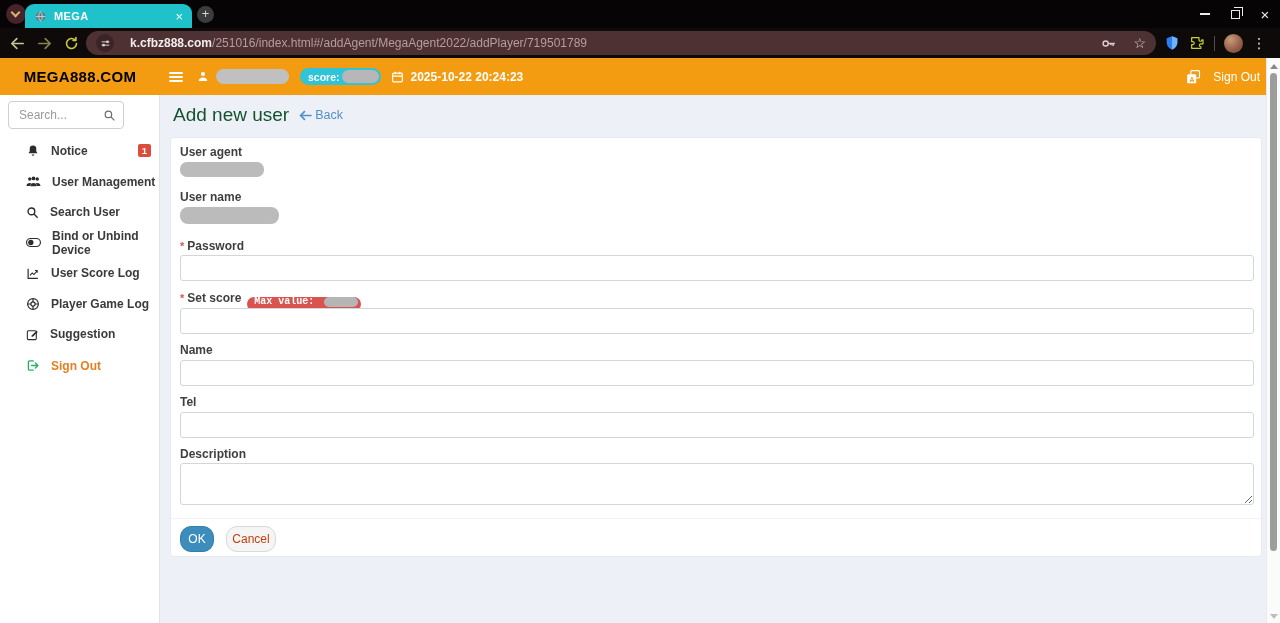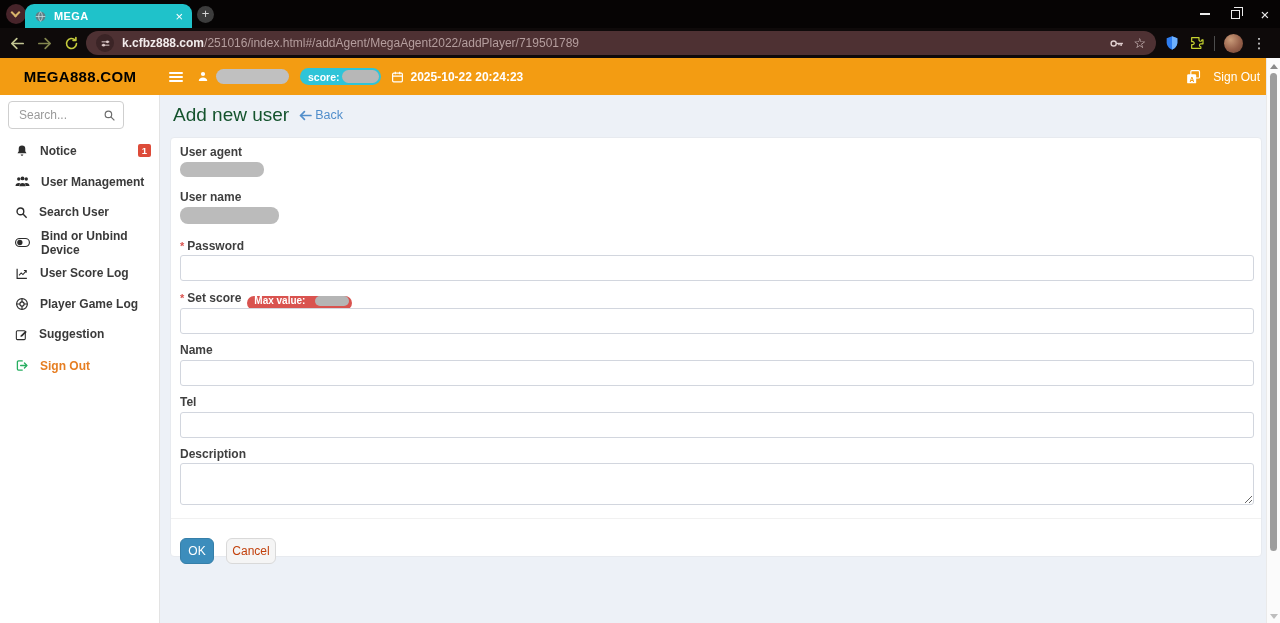--- a/index.html
+++ b/index.html
@@ -17,21 +17,21 @@
   .wincontrols { position:absolute; right:0; top:0; height:28px; display:flex; }
   .winbtn { width:30px; height:28px; display:flex; align-items:center; justify-content:center; }
   .ic-min { width:10px; height:2px; background:#ececec; }
   .ic-restore { width:9px; height:9px; border:1.5px solid #ececec; position:relative; }
   .ic-restore:before { content:""; position:absolute; left:2px; top:-4px; width:8px; height:8px; border-top:1.5px solid #ececec; border-right:1.5px solid #ececec; }
   .ic-close { color:#ececec; font-size:15px; line-height:1; }
 
   
   .toolbar { position:absolute; left:0; top:28px; width:1280px; height:30px; background:#0e0a0a; display:flex; align-items:center; }
   .navico { flex:none; }
-  .urlbar { position:absolute; left:86px; top:3px; width:1070px; height:24px; border-radius:12px; background:#4e3133; display:flex; align-items:center; padding:0 10px; gap:8px; }
+  .urlbar { position:absolute; left:86px; top:3px; width:1070px; height:24px; border-radius:12px; background:#4e3133; display:flex; align-items:center; padding:0 10px; gap:16px; }
   .siteinfo { width:18px; height:18px; border-radius:50%; background:#3b2426; display:flex; align-items:center; justify-content:center; flex:none; }
   .urltext { font-size:12px; white-space:nowrap; overflow:hidden; }
   .urltext .domain { color:#f3ecec; font-weight:bold; }
   .urltext .path { color:#b59e9e; }
   .url-spacer { flex:1; }
   .star-glyph { color:#e0cfcf; font-size:14px; line-height:1; }
   .extrow { position:absolute; right:14px; top:0; height:30px; display:flex; align-items:center; gap:9px; }
   .vsep { width:1px; height:15px; background:#4d4d4d; }
   .avatar { width:19px; height:19px; border-radius:50%; background:radial-gradient(circle at 35% 30%, #c99b79, #96604a 55%, #6e4431); }
   .dots { color:#e9e9e9; font-size:14px; line-height:1; letter-spacing:0; }
@@ -52,43 +52,43 @@
   .app-right { margin-left:auto; margin-right:20px; display:flex; align-items:center; gap:11px; }
   .signout-label { color:#fff; font-size:12px; }
 
   
   .sidebar { position:absolute; left:0; top:95px; width:160px; height:528px; background:#fff; border-right:1px solid #e3e3e3; }
   .searchbox { position:absolute; left:8px; top:6px; width:116px; height:28px; border:1px solid #cfcfcf; border-radius:4px; background:#fff; }
   .searchbox input { position:absolute; left:0; top:0; width:100%; height:100%; border:none; outline:none; background:transparent; padding:0 26px 0 10px; font-size:12px; font-family:"Liberation Sans",sans-serif; color:#333; }
   .searchbox input::placeholder { color:#9a9a9a; }
   .searchbox .mag { position:absolute; right:7px; top:7px; }
   .menu { position:absolute; left:0; top:41px; width:160px; }
-  .side-item { position:relative; height:30.5px; display:flex; align-items:center; padding-left:15px; gap:11px; color:#2c2c2c; }
+  .side-item { position:relative; height:30.5px; display:flex; align-items:center; padding-left:26px; gap:11px; color:#2c2c2c; }
   .side-item .lbl { font-size:12px; font-weight:600; color:#3a3a3a; }
   .side-item.accent { margin-top:1px; }
   .side-item.accent .lbl { color:#e67e22; }
   .badge { position:absolute; right:9px; top:8px; min-width:13px; height:13px; background:#dd4b39; border-radius:2px; color:#fff; font-size:9.5px; font-weight:bold; text-align:center; line-height:13px; padding:0 2px; }
 
   
   .content { position:absolute; left:160px; top:95px; width:1106px; height:528px; background:#edf1f7; }
   .pagehead { position:absolute; left:13px; top:9px; display:flex; align-items:center; gap:10px; }
   .pagetitle { font-size:19px; color:#14532d; }
   .backlink { display:flex; align-items:center; gap:3px; color:#518ecb; font-size:12.5px; }
   .panel { position:absolute; left:10px; top:42px; width:1092px; height:420px; background:#fff; border:1px solid #e7eaef; border-radius:4px; }
   .flabel { position:absolute; left:9px; font-size:12px; font-weight:bold; color:#3f3f3f; }
   .req { color:#d9534f; margin-right:3px; font-size:11px; }
   .r-ua { position:absolute; left:9px; top:24px; width:84px; height:15px; border-radius:7px; background:#bbbbbb; }
   .r-un { position:absolute; left:9px; top:69px; width:99px; height:17px; border-radius:8px; background:#bbbbbb; }
   .frm { position:absolute; left:9px; width:1074px; height:26px; border:1px solid #d2d6de; border-radius:3px; background:#fff; font-family:"Liberation Sans",sans-serif; font-size:12px; color:#333; padding:0 8px; outline:none; }
   textarea.frm { height:42px; padding:4px 8px; resize:both; }
-  .maxpill { display:inline-flex; align-items:center; margin-left:6px; height:14px; background:#d9534f; border-radius:8px; padding:0 3px 4px 7px; vertical-align:-2px; gap:10px; }
+  .maxpill { display:inline-flex; align-items:center; margin-left:6px; height:14px; background:#d9534f; border-radius:8px; padding:0 3px 4px 7px; vertical-align:-2px; gap:10px;font-family:Liberation Mono, monospace; }
   .maxpill .mv { color:#fff; font-size:10px; font-weight:bold; }
   .r-max { width:34px; height:10px; border-radius:5px; background:#b5b5b5; }
   .hdiv { position:absolute; left:0; top:380px; width:100%; height:1px; background:#f1f1f1; }
-  .btn { position:absolute; top:388px; height:26px; border-radius:6px; font-size:12px; font-family:"Liberation Sans",sans-serif; display:flex; align-items:center; justify-content:center;margin-top:12px; }
+  .btn { position:absolute; top:388px; height:26px; border-radius:11px; font-size:12px; font-family:"Liberation Sans",sans-serif; display:flex; align-items:center; justify-content:center; }
   .btn-ok { left:9px; width:34px; background:#3c8dbc; border:1px solid #367fa9; color:#fff; }
   .btn-cancel { left:55px; width:50px; background:#f5f5f5; border:1px solid #d9d9d9; color:#c2410c; }
 
   
   .scrollbar { position:absolute; right:0; top:58px; width:14px; height:565px; background:#fbfbfb; border-left:1px solid #eaeaea; z-index:10; }
   .sb-up { position:absolute; left:3px; top:6px; width:0; height:0; border-left:4px solid transparent; border-right:4px solid transparent; border-bottom:5px solid #8a8a8a; }
   .sb-thumb { position:absolute; left:3px; top:15px; width:7px; height:478px; border-radius:4px; background:#9d9d9d; }
   .sb-down { position:absolute; left:3px; bottom:4px; width:0; height:0; border-left:4px solid transparent; border-right:4px solid transparent; border-top:5px solid #bdbdbd; }
 
   svg { display:block; }

